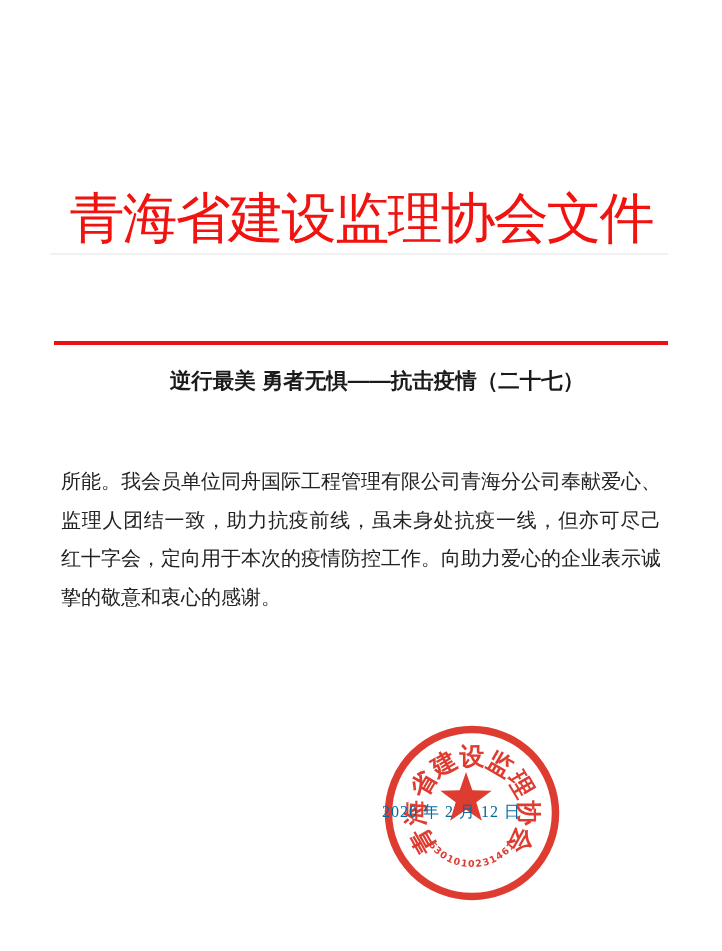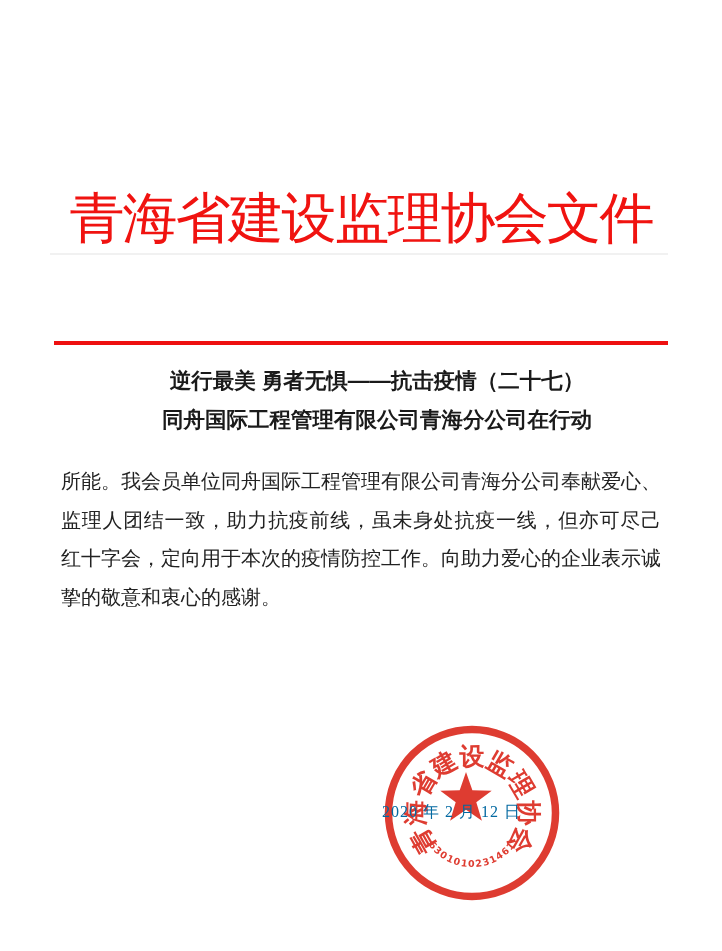--- a/index.html
+++ b/index.html
@@ -125,21 +125,20 @@
 <div class="page">
 
   <h1 class="doc-title" style="color: rgb(240, 19, 16);">青海省建设监理协会文件</h1>
 
   <div class="faint-underline"></div>
 
   <div class="red-rule" style="background-color: rgb(238, 16, 16);"></div>
 
   <div class="headline">
     <div>逆行最美 勇者无惧——抗击疫情（二十七）</div>
-    <div>同舟国际工程管理有限公司青海分公司在行动</div>
   </div>
 
   <div class="body-block">
     <div class="body-line">所能。我会员单位同舟国际工程管理有限公司青海分公司奉献爱心、</div>
     <div class="body-line">监理人团结一致，助力抗疫前线，虽未身处抗疫一线，但亦可尽己</div>
     <div class="body-line">红十字会，定向用于本次的疫情防控工作。向助力爱心的企业表示诚</div>
     <div class="body-line last">挚的敬意和衷心的感谢。</div>
   </div>
 
   <div class="seal">

